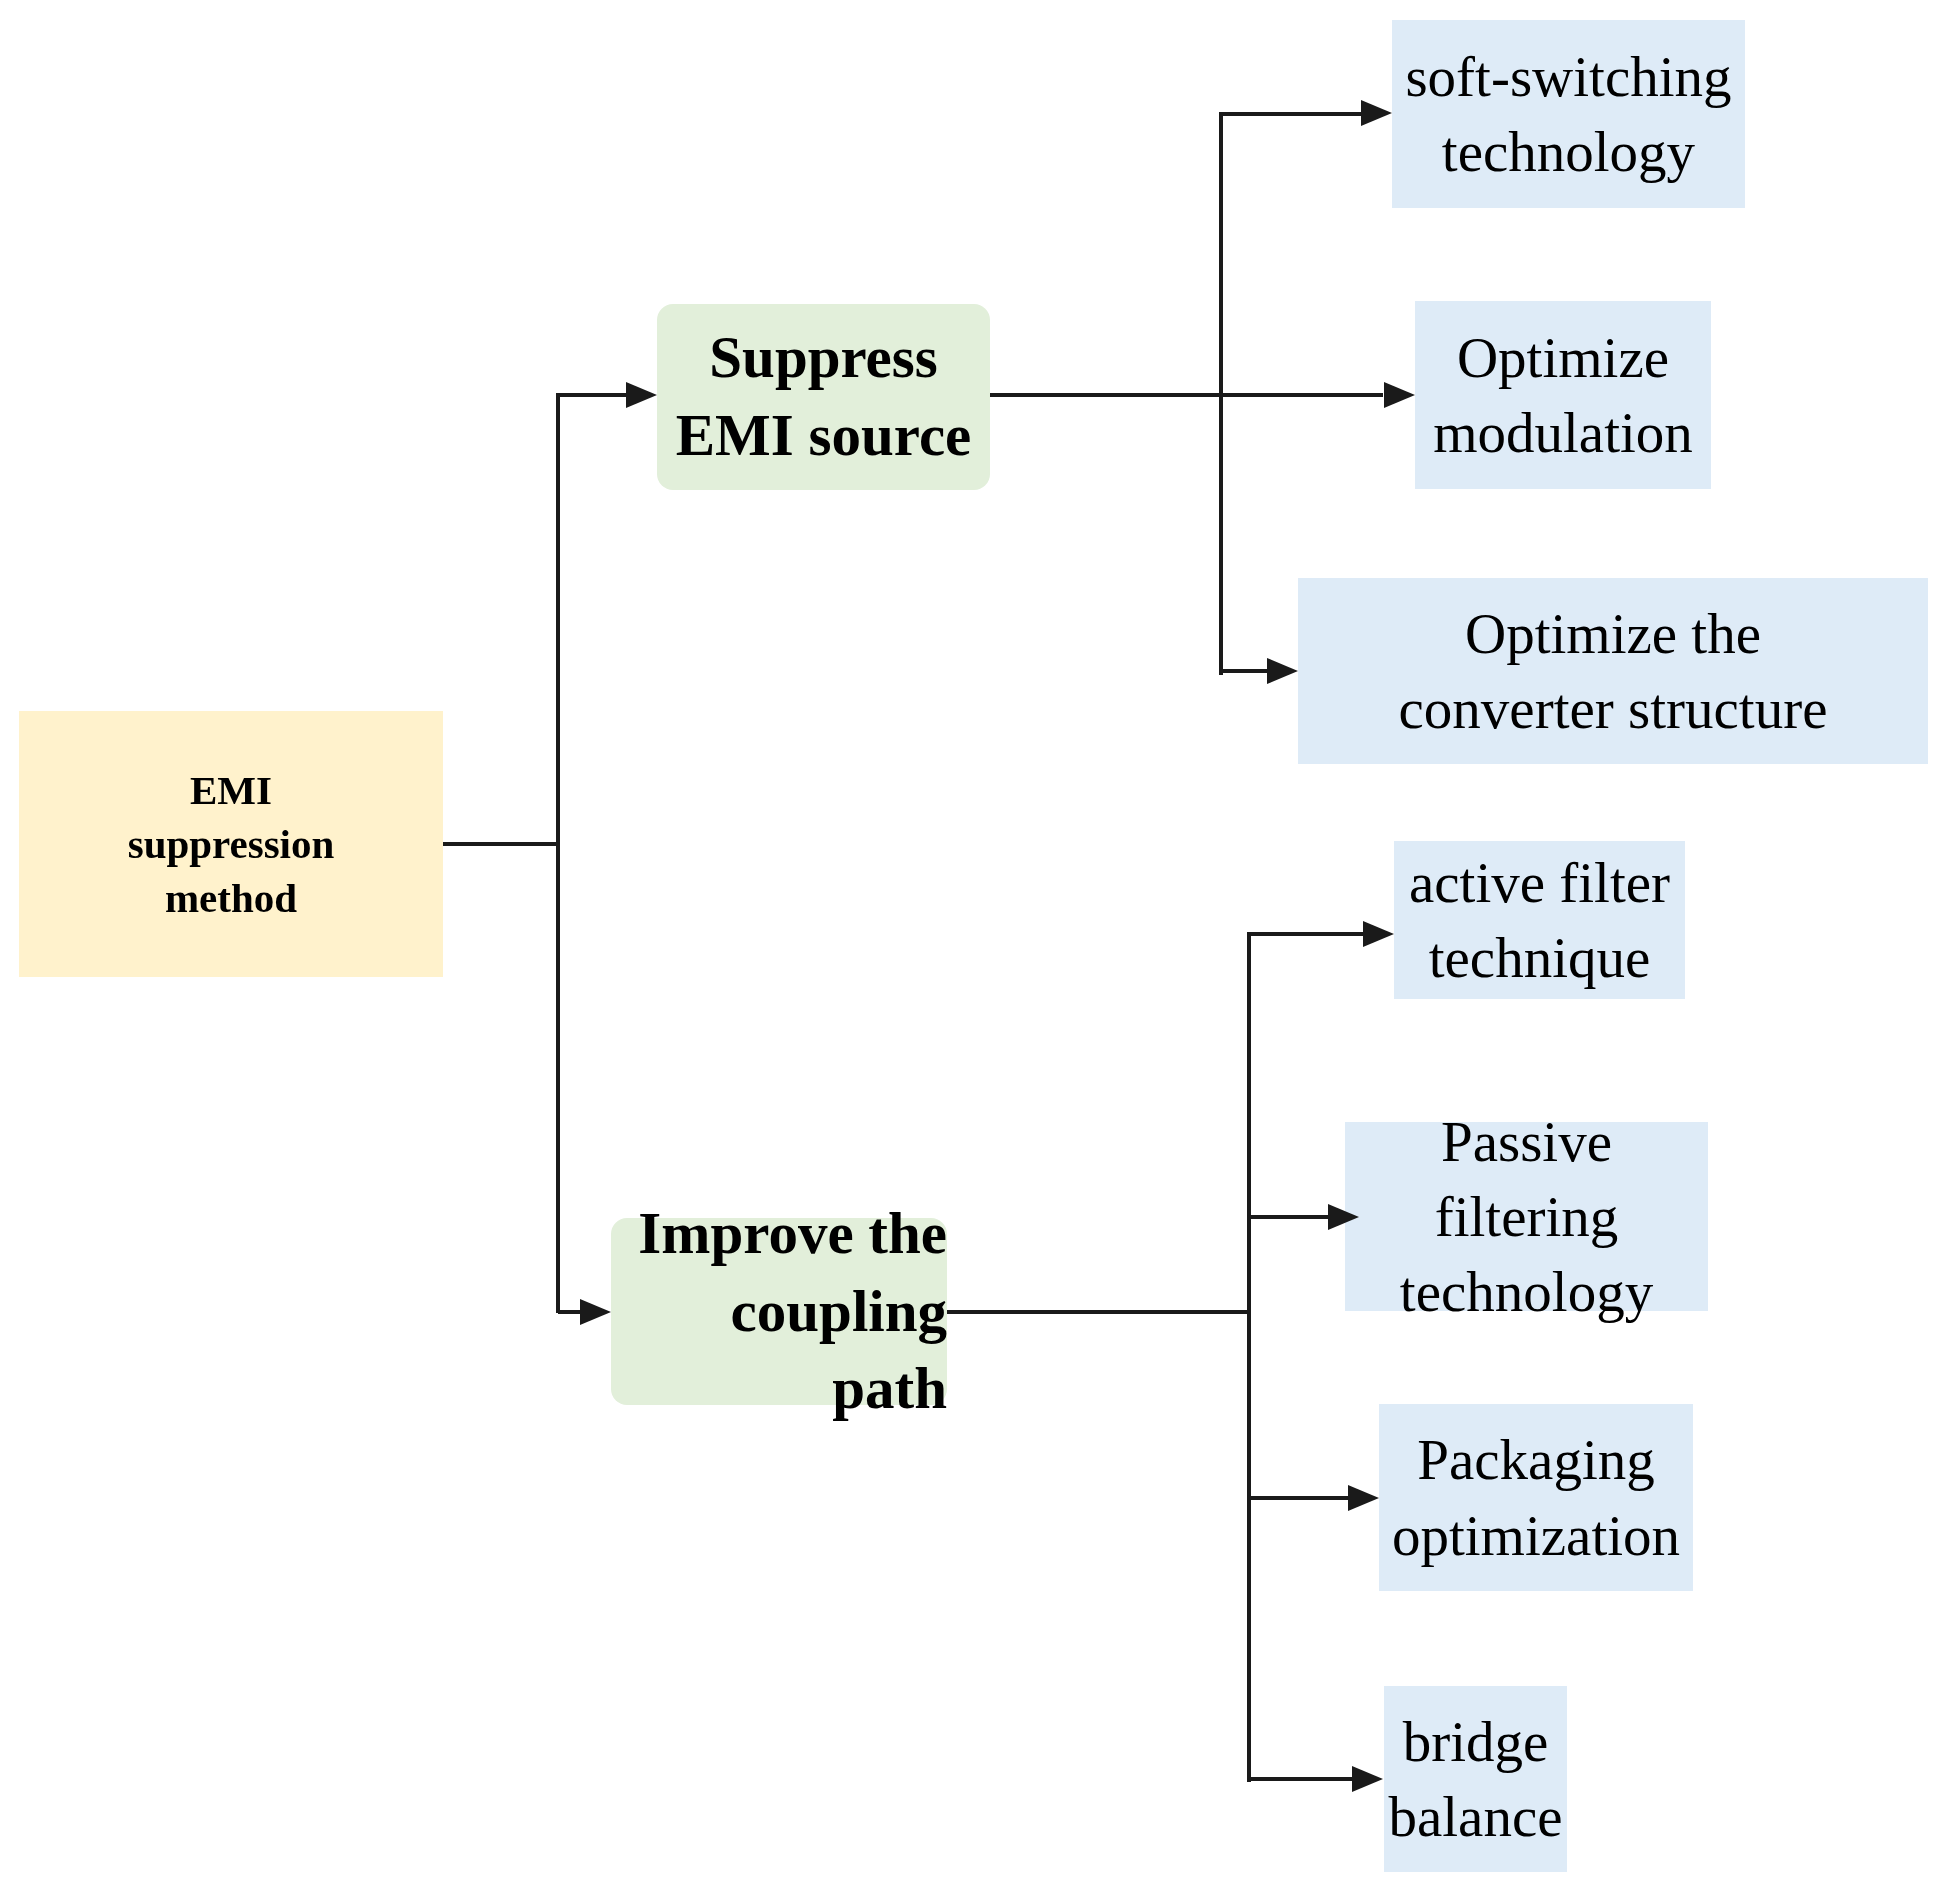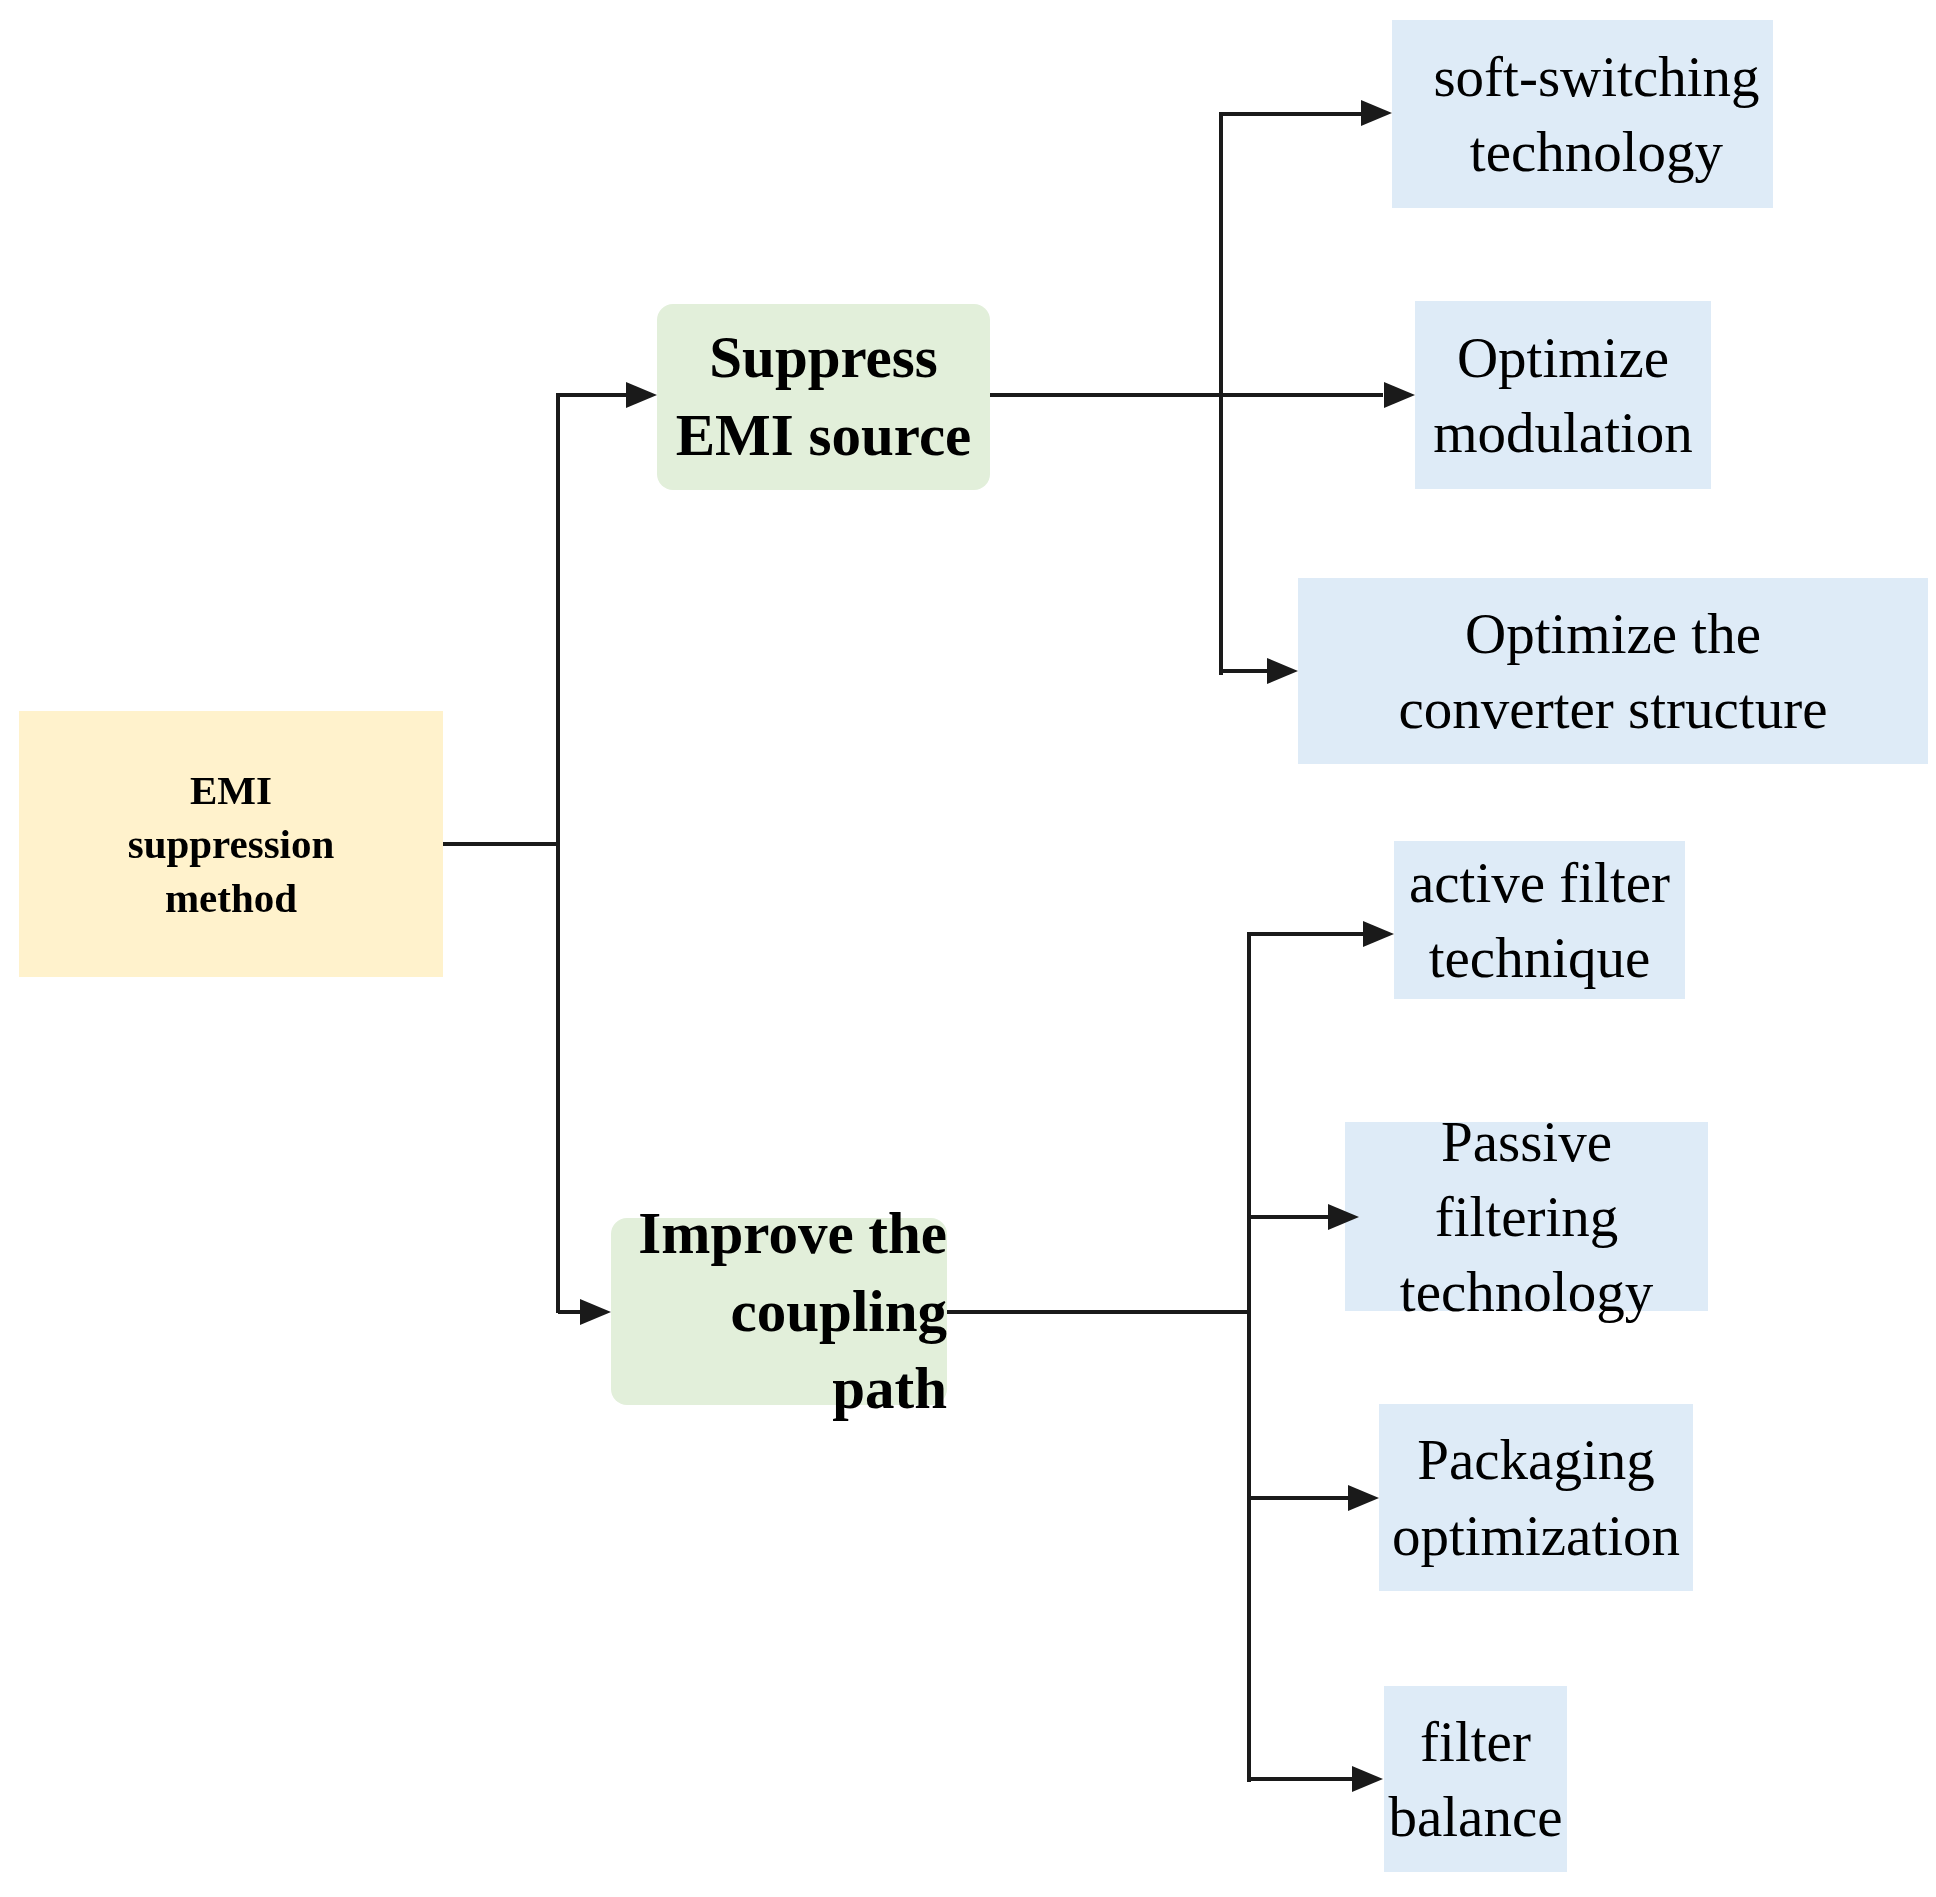--- a/index.html
+++ b/index.html
@@ -26,21 +26,21 @@
     line-height:1.32;
   }
   .root-node{background:var(--root-fill);font-weight:700;font-size:41px;}
   .branch-node{background:var(--branch-fill);font-weight:700;font-size:59px;border-radius:16px;}
   .leaf-node{background:var(--leaf-fill);font-weight:400;font-size:57px;}
 
   
   #n-root{left:19px;top:711px;width:424px;height:266px;}
   #n-b1{left:657px;top:304px;width:333px;height:186px;}
   #n-b2{left:611px;top:1218px;width:336px;height:187px;text-align:right;}
-  #n-l1{left:1392px;top:20px;width:353px;height:188px;padding-left:28px;}
+  #n-l1{left:1392px;top:20px;width:353px;height:188px;}
   #n-l2{left:1415px;top:301px;width:296px;height:188px;}
   #n-l3{left:1298px;top:578px;width:630px;height:186px;}
   #n-l4{left:1394px;top:841px;width:291px;height:158px;}
   #n-l5{left:1345px;top:1122px;width:363px;height:189px;}
   #n-l6{left:1379px;top:1404px;width:314px;height:187px;}
   #n-l7{left:1384px;top:1686px;width:183px;height:186px;}
 
   
   .ln{position:absolute;background:var(--connector);}
   .ln-h{height:3.5px;}
@@ -105,21 +105,21 @@
 
   <div class="node leaf-node" id="n-l4">active filter
 technique</div>
 
   <div class="node leaf-node" id="n-l5">Passive filtering
 technology</div>
 
   <div class="node leaf-node" id="n-l6">Packaging
 optimization</div>
 
-  <div class="node leaf-node" id="n-l7">filter
+  <div class="node leaf-node" id="n-l7">bridge
 balance</div>
 
   <div class="ln ln-h" id="c-root"></div>
   <div class="ln ln-v" id="c-trunk1"></div>
 
   <div class="ln ln-h" id="c-b1"></div>
   <div class="ar" id="a-b1"></div>
 
   <div class="ln ln-h" id="c-b2"></div>
   <div class="ar" id="a-b2"></div>

